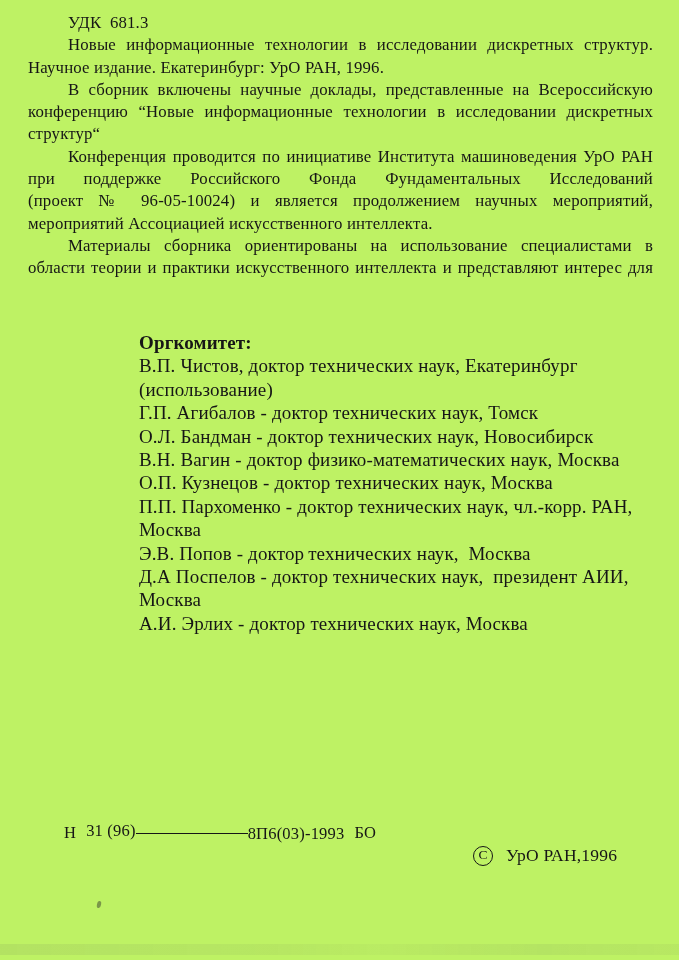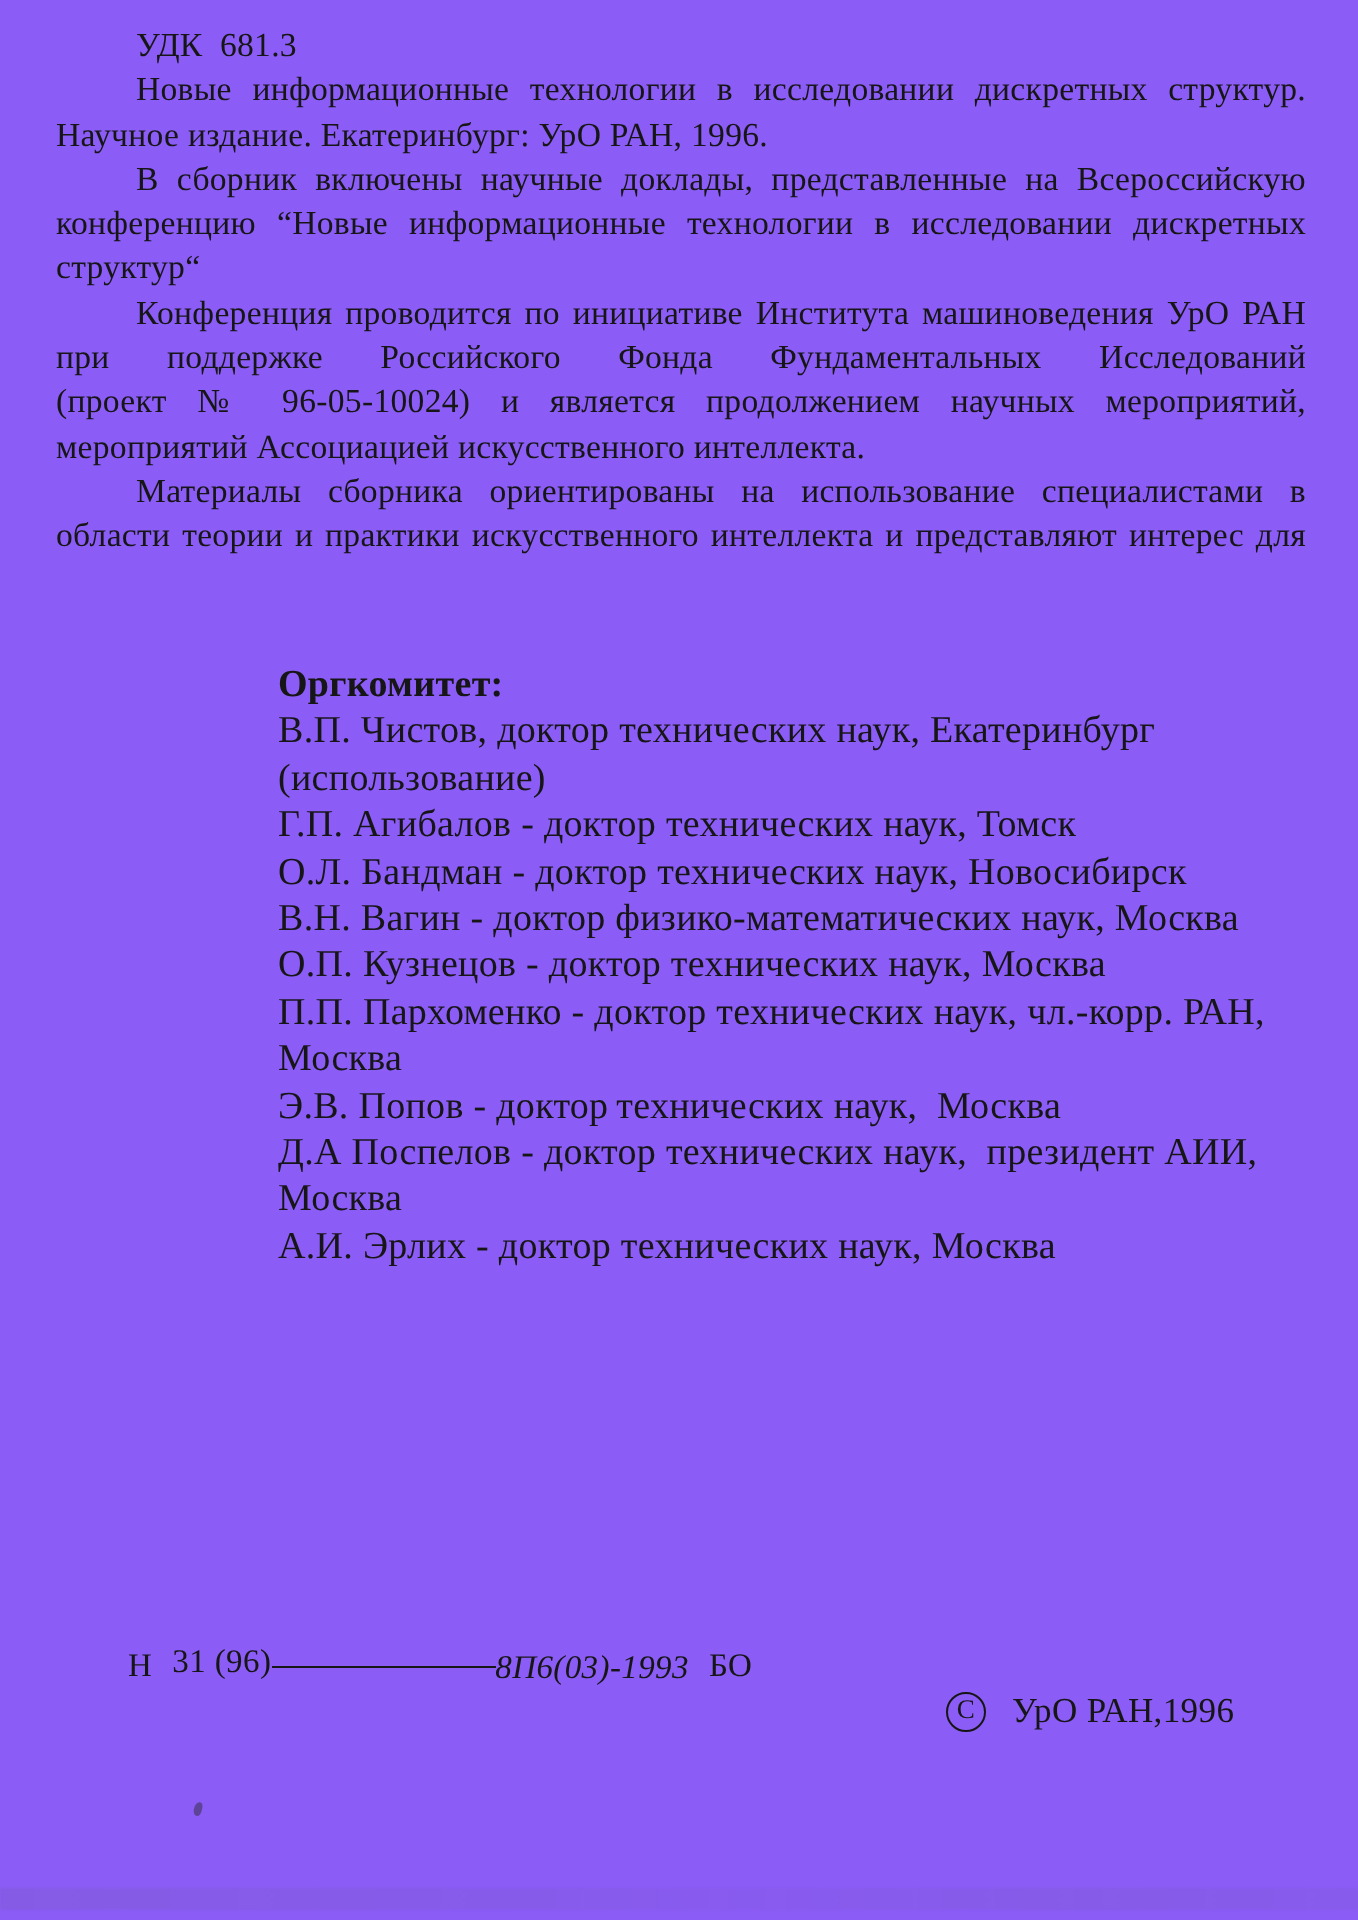--- a/index.html
+++ b/index.html
@@ -1,20 +1,20 @@
 <!DOCTYPE html>
 <html><head>
 <meta charset="utf-8">
 <style>
   html,body{margin:0;padding:0;}
   body{background:#8a8a8a;font-family:"Liberation Serif","DejaVu Serif",serif;}
   .page{
     position:relative;
     width:679px;height:960px;
-    background:#8b5cf6;
+    background:#bef264;
     color:#161616;
     overflow:hidden;
     margin:0 auto;
   }
   
   .toptext{
     position:absolute;left:28px;top:12px;width:625px;
     font-size:16.8px;line-height:22.3px;
     letter-spacing:0.15px;
   }
@@ -29,21 +29,21 @@
   .org-head{font-weight:bold;}
   
   .imprint{
     position:absolute;left:64px;top:821px;
     display:flex;align-items:center;
     font-size:16.5px;line-height:20px;letter-spacing:0.2px;
   }
   .frac{display:flex;align-items:center;margin:0 10px;}
   .frac-num{margin-bottom:4px;}
   .frac-bar{width:112px;height:0;border-top:1.7px solid #161616;}
-  .frac-den{margin-top:1px;font-style:italic;}
+  .frac-den{margin-top:1px;}
   
   .copyright{
     position:absolute;left:473px;top:845px;
     display:flex;align-items:center;gap:13px;
     font-size:17.5px;letter-spacing:0.2px;
   }
   .copy-circle{
     width:20px;height:20px;border:1.6px solid #161616;border-radius:50%;
     display:flex;align-items:center;justify-content:center;
     font-size:13.5px;line-height:1;padding-bottom:1px;box-sizing:border-box;

